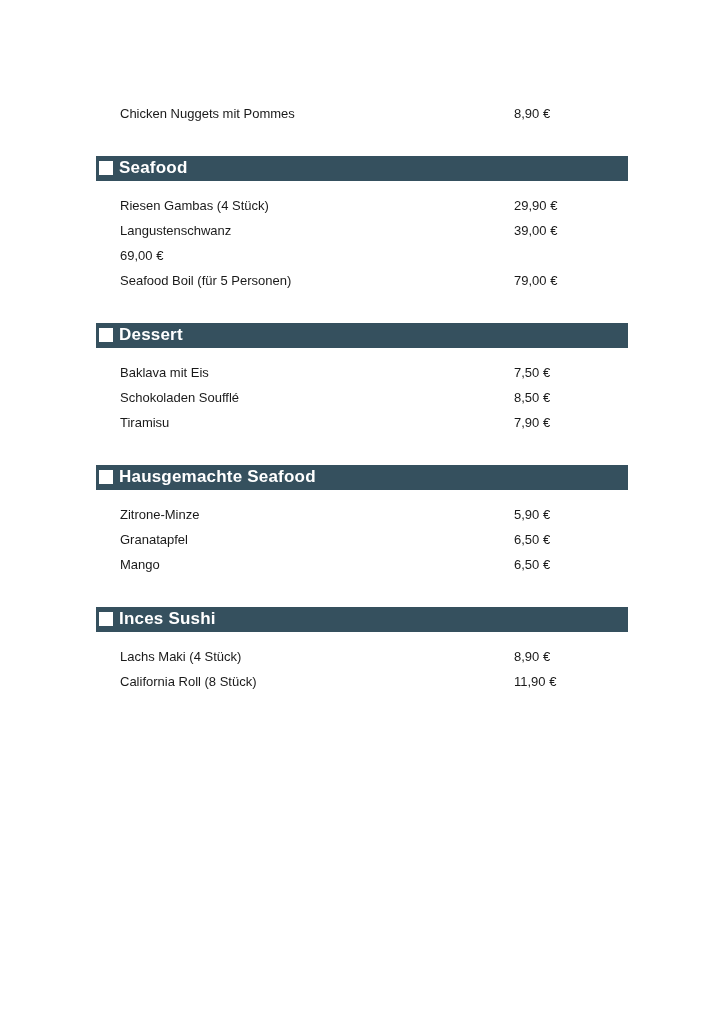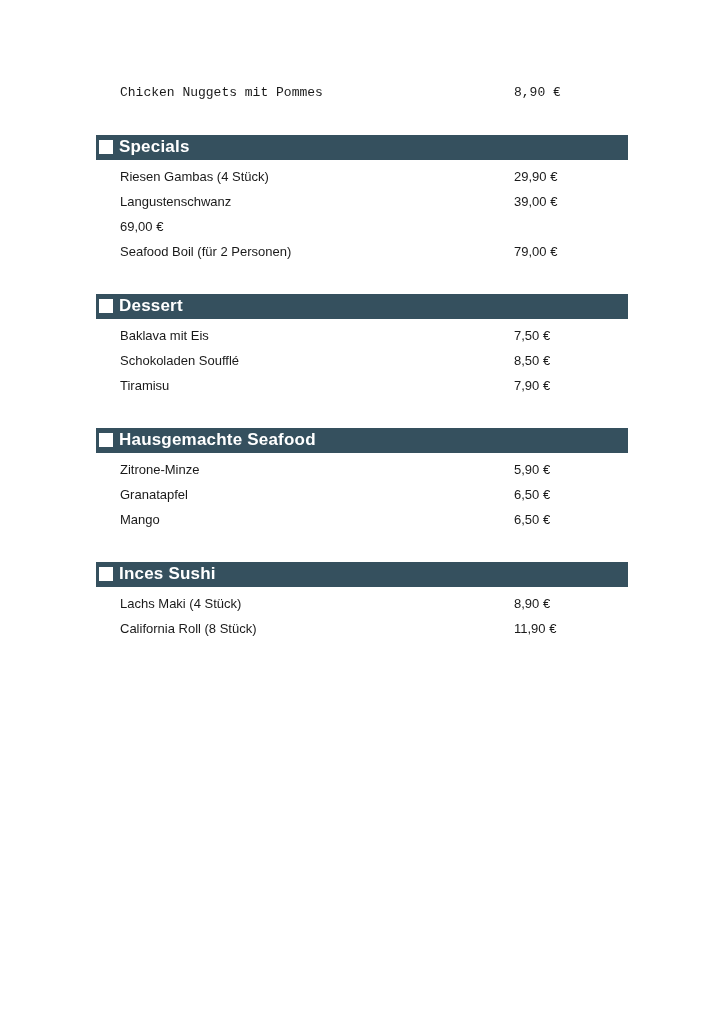--- a/index.html
+++ b/index.html
@@ -25,22 +25,21 @@
   .item-row {
     display: flex;
     align-items: center;
     height: 25px;
     padding-left: 24px;
     box-sizing: border-box;
     font-size: 13px;
     color: #1a1a1a;
   }
   .item-row.lead {
-    margin-top: 80px;
-    font-family: Liberation Mono, monospace;
+    margin-top: 101px;
   }
   .item-name {
     width: 394px;
     flex: 0 0 394px;
     white-space: nowrap;
     overflow: hidden;
   }
   .item-price {
     white-space: nowrap;
   }
@@ -66,53 +65,53 @@
   }
   .section-title {
     color: #ffffff;
     font-size: 17px;
     font-weight: bold;
     white-space: nowrap;
     letter-spacing: 0.2px;
     padding-bottom: 1px;
   }
   .section-items {
-    padding-top: 4px;
+    padding-top: 12px;
   }
 </style>
 </head>
 <body>
 
 <div class="page">
   <div class="content">
 
     <div class="item-row lead">
       <span class="item-name">Chicken Nuggets mit Pommes</span>
       <span class="item-price">8,90 €</span>
     </div>
 
     <section class="menu-section">
       <div class="section-header">
         <span class="bullet"></span>
-        <span class="section-title">Specials</span>
+        <span class="section-title">Seafood</span>
       </div>
       <div class="section-items">
         <div class="item-row">
           <span class="item-name">Riesen Gambas (4 Stück)</span>
           <span class="item-price">29,90 €</span>
         </div>
         <div class="item-row">
           <span class="item-name">Langustenschwanz</span>
           <span class="item-price">39,00 €</span>
         </div>
         <div class="item-row">
           <span class="item-price">69,00 €</span>
         </div>
         <div class="item-row">
-          <span class="item-name">Seafood Boil (für 2 Personen)</span>
+          <span class="item-name">Seafood Boil (für 5 Personen)</span>
           <span class="item-price">79,00 €</span>
         </div>
       </div>
     </section>
 
     <section class="menu-section">
       <div class="section-header">
         <span class="bullet"></span>
         <span class="section-title">Dessert</span>
       </div>

